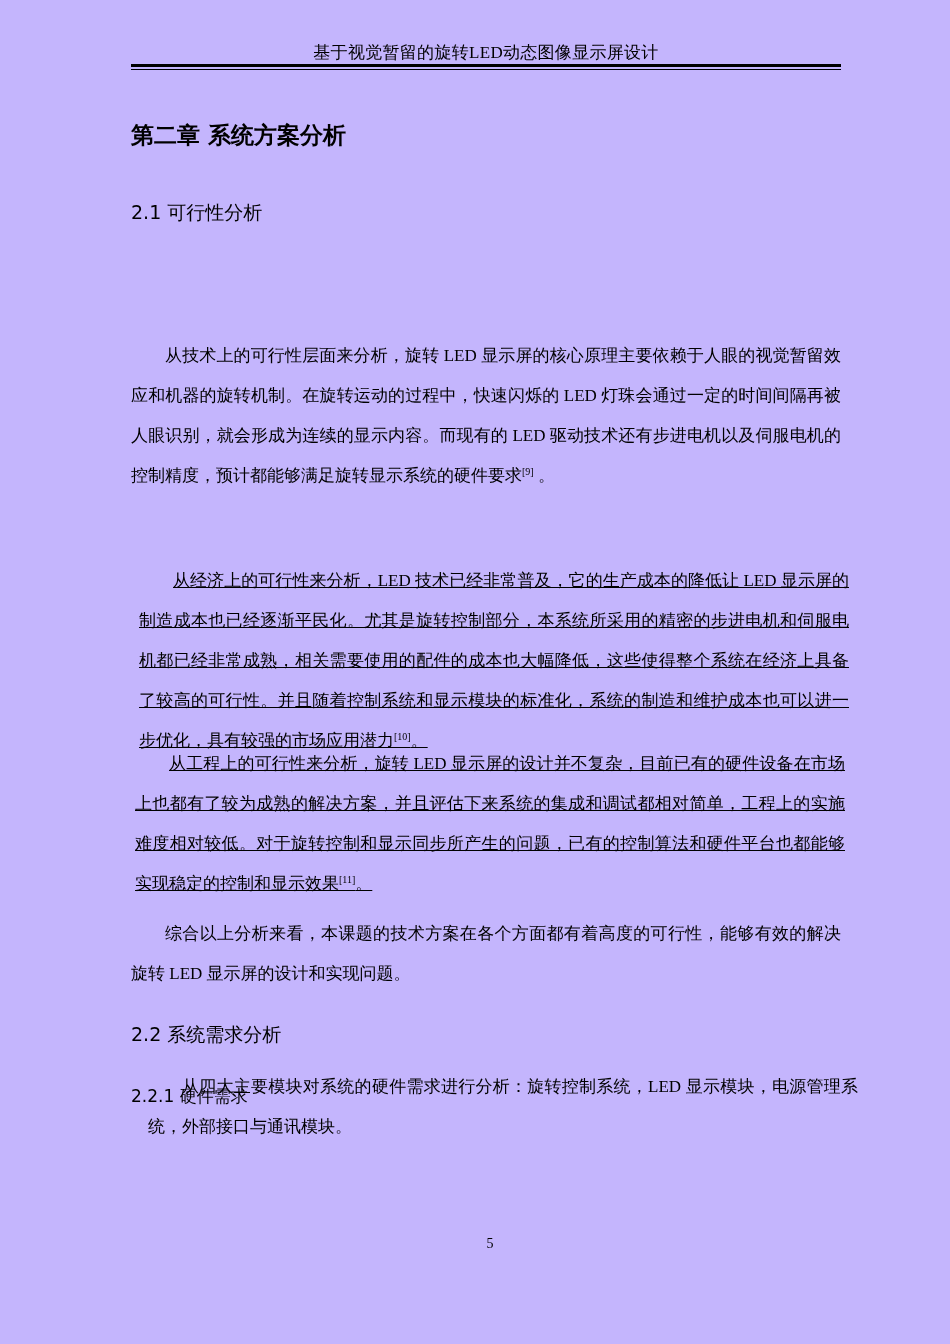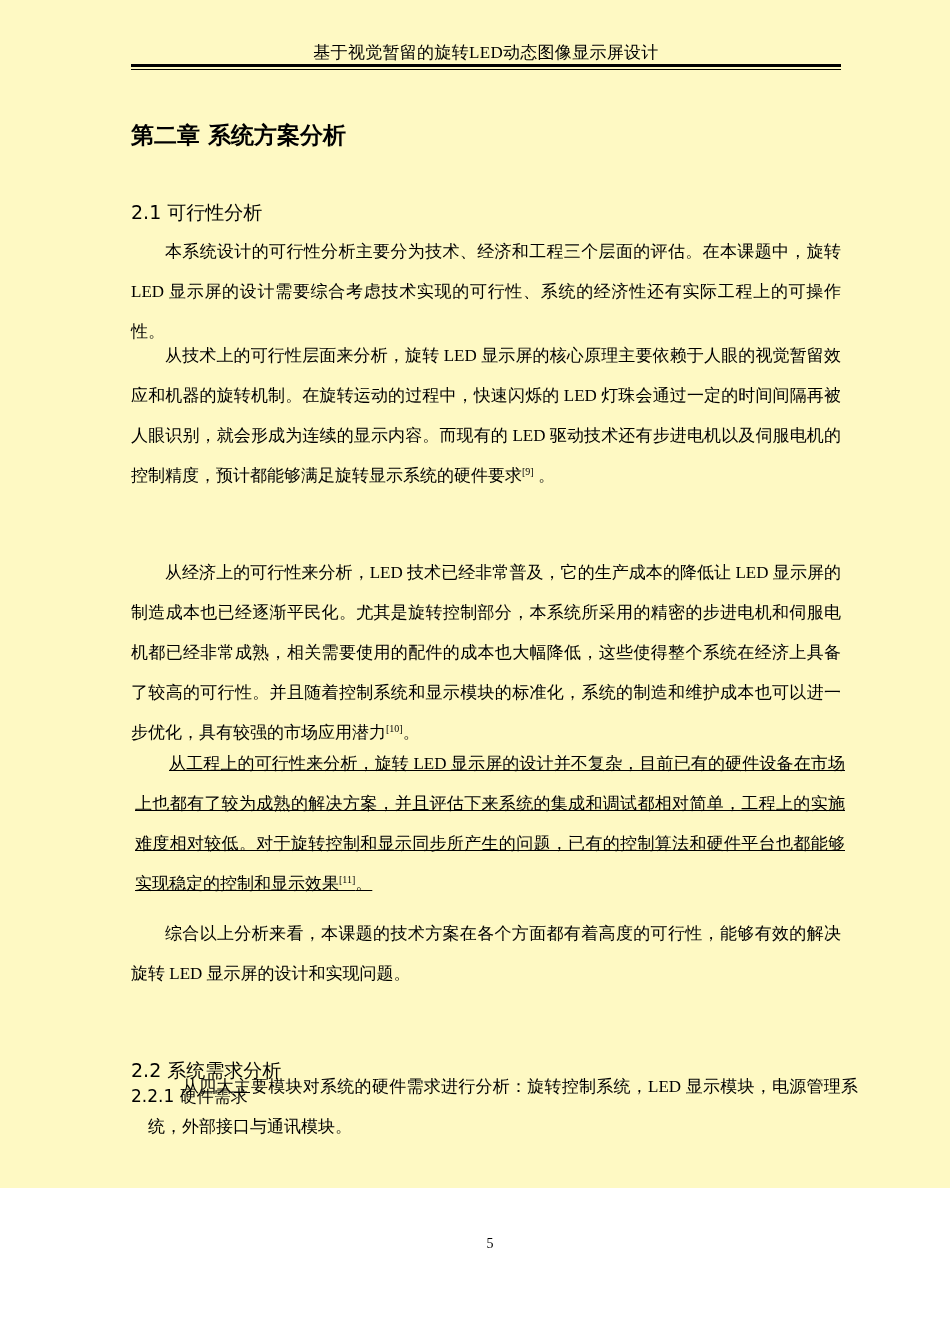--- a/index.html
+++ b/index.html
@@ -1,17 +1,17 @@
 <!DOCTYPE html>
 <html><head>
 <meta charset="utf-8">
 <style>
   html, body { margin: 0; padding: 0; background: #ffffff; }
   body { width: 950px; height: 1344px; position: relative; overflow: hidden; color: #000; }
-  .page { position: absolute; left: 0; top: 0; width: 950px; height: 1188px; background: #fef9c3; }
+  .page { position: absolute; left: 0; top: 0; width: 950px; height: 1344px; background: #c4b5fd; }
   .running-header { position: absolute; left: 131px; top: 41px; width: 710px; text-align: center;
     font-family: "Liberation Serif", "DejaVu Serif", serif; font-size: 17px; letter-spacing: 0.3px; }
   .header-rule-thick { position: absolute; left: 131px; top: 64px; width: 710px; height: 3px; background: #000; }
   .header-rule-thin { position: absolute; left: 131px; top: 69px; width: 710px; height: 1px; background: #000; }
   .chapter-title { position: absolute; left: 131px; top: 120px; width: 760px; 
     font-family: "DejaVu Sans", "Liberation Sans", sans-serif; font-weight: bold; font-size: 23px; }
   .sec { position: absolute; left: 131px; font-family: "DejaVu Sans", "Liberation Sans", sans-serif; text-align: right; }
   .sec-h2 { font-size: 19px; }
   .sec-h3 { font-size: 17px; }
   .body { position: absolute; left: 131px; width: 710px;
@@ -27,41 +27,38 @@
 <div class="page">
 
   <div class="running-header">基于视觉暂留的旋转LED动态图像显示屏设计</div>
   <div class="header-rule-thick"></div>
   <div class="header-rule-thin"></div>
 
   <div class="chapter-title">第二章  系统方案分析</div>
 
   <div class="sec sec-h2" style="top:200px;">2.1 可行性分析</div>
 
-  <p class="body" style="top:232px; margin:0;">
-    <span>本系统设计的可行性分析主要分为技术、经济和工程三个层面的评估。在本课题中，旋转 LED 显示屏的设计需要综合考虑技术实现的可行性、系统的经济性还有实际工程上的可操作性。</span>
-  </p>
 
   <p class="body" style="top:336px; margin:0;">
     <span>从技术上的可行性层面来分析，旋转 LED 显示屏的核心原理主要依赖于人眼的视觉暂留效应和机器的旋转机制。在旋转运动的过程中，快速闪烁的 LED 灯珠会通过一定的时间间隔再被人眼识别，就会形成为连续的显示内容。而现有的 LED 驱动技术还有步进电机以及伺服电机的控制精度，预计都能够满足旋转显示系统的硬件要求</span><sup>[9]</sup><span> 。</span>
   </p>
 
-  <p class="body" style="top:553px; margin:0;">
+  <p class="body" style="top:553px; margin:8px;text-decoration:underline;">
     <span>从经济上的可行性来分析，LED 技术已经非常普及，它的生产成本的降低让 LED 显示屏的制造成本也已经逐渐平民化。尤其是旋转控制部分，本系统所采用的精密的步进电机和伺服电机都已经非常成熟，相关需要使用的配件的成本也大幅降低，这些使得整个系统在经济上具备了较高的可行性。并且随着控制系统和显示模块的标准化，系统的制造和维护成本也可以进一步优化，具有较强的市场应用潜力</span><sup>[10]</sup><span>。</span>
   </p>
 
   <p class="body" style="top:740px; margin:4px;text-decoration:underline;">
     <span>从工程上的可行性来分析，旋转 LED 显示屏的设计并不复杂，目前已有的硬件设备在市场上也都有了较为成熟的解决方案，并且评估下来系统的集成和调试都相对简单，工程上的实施难度相对较低。对于旋转控制和显示同步所产生的问题，已有的控制算法和硬件平台也都能够实现稳定的控制和显示效果</span><sup>[11]</sup><span>。</span>
   </p>
 
   <p class="body" style="top:914px; margin:0;">
     <span>综合以上分析来看，本课题的技术方案在各个方面都有着高度的可行性，能够有效的解决旋转 LED 显示屏的设计和实现问题。</span>
   </p>
 
-  <div class="sec sec-h2" style="top:1022px;margin-top:36px;">2.2 系统需求分析</div>
+  <div class="sec sec-h2" style="top:1022px;">2.2 系统需求分析</div>
 
   <div class="sec sec-h3" style="top:1085px;">2.2.1 硬件需求</div>
 
   <p class="body" style="top:1050px; margin:17px;">
     <span>从四大主要模块对系统的硬件需求进行分析：旋转控制系统，LED 显示模块，电源管理系统，外部接口与通讯模块。</span>
   </p>
 
   <div class="page-number">5</div>
 </div>
 

